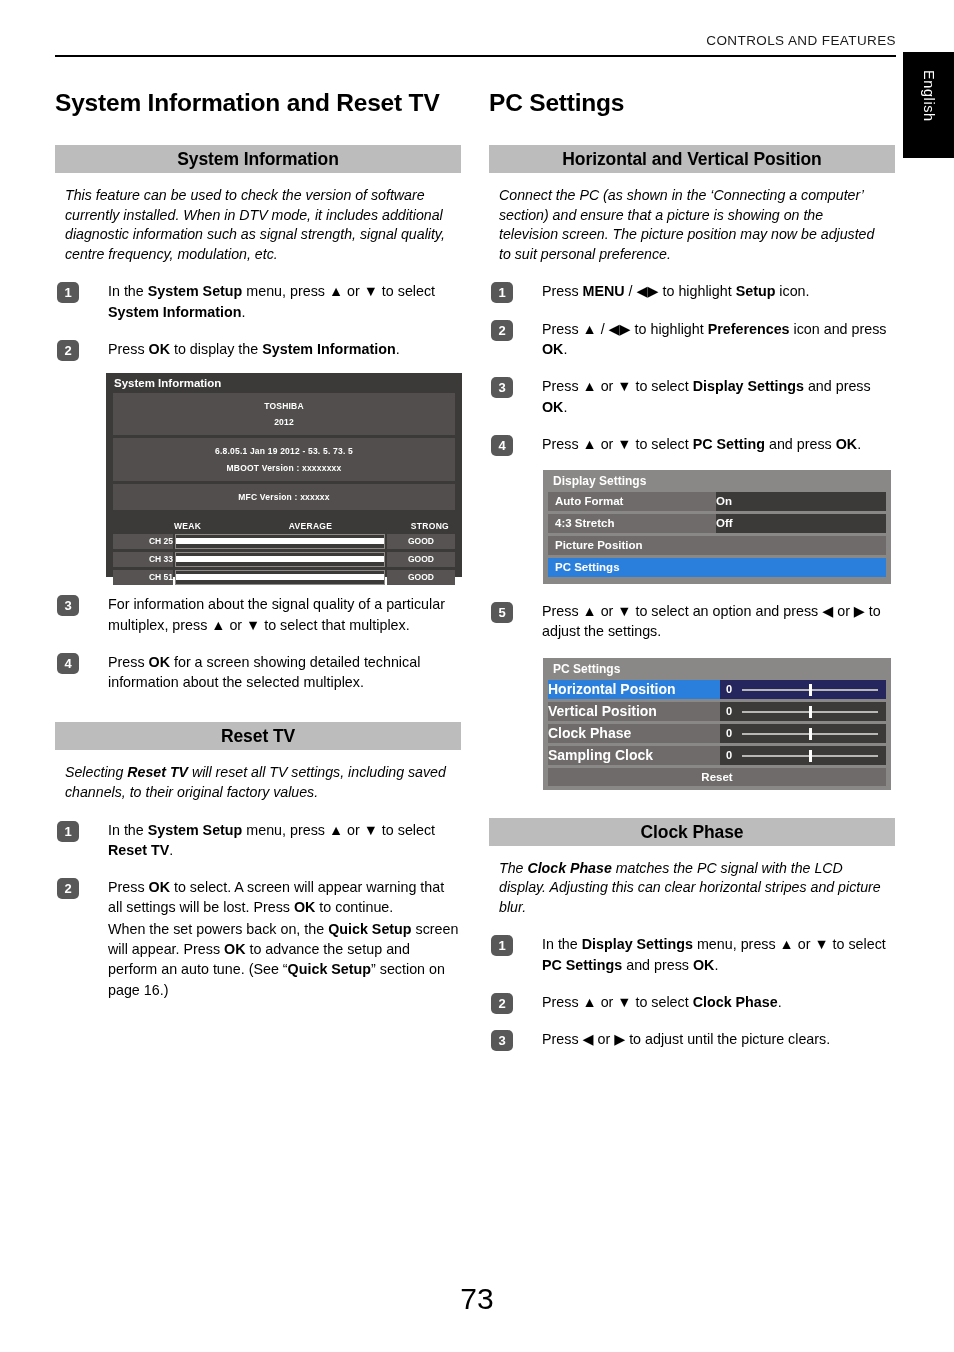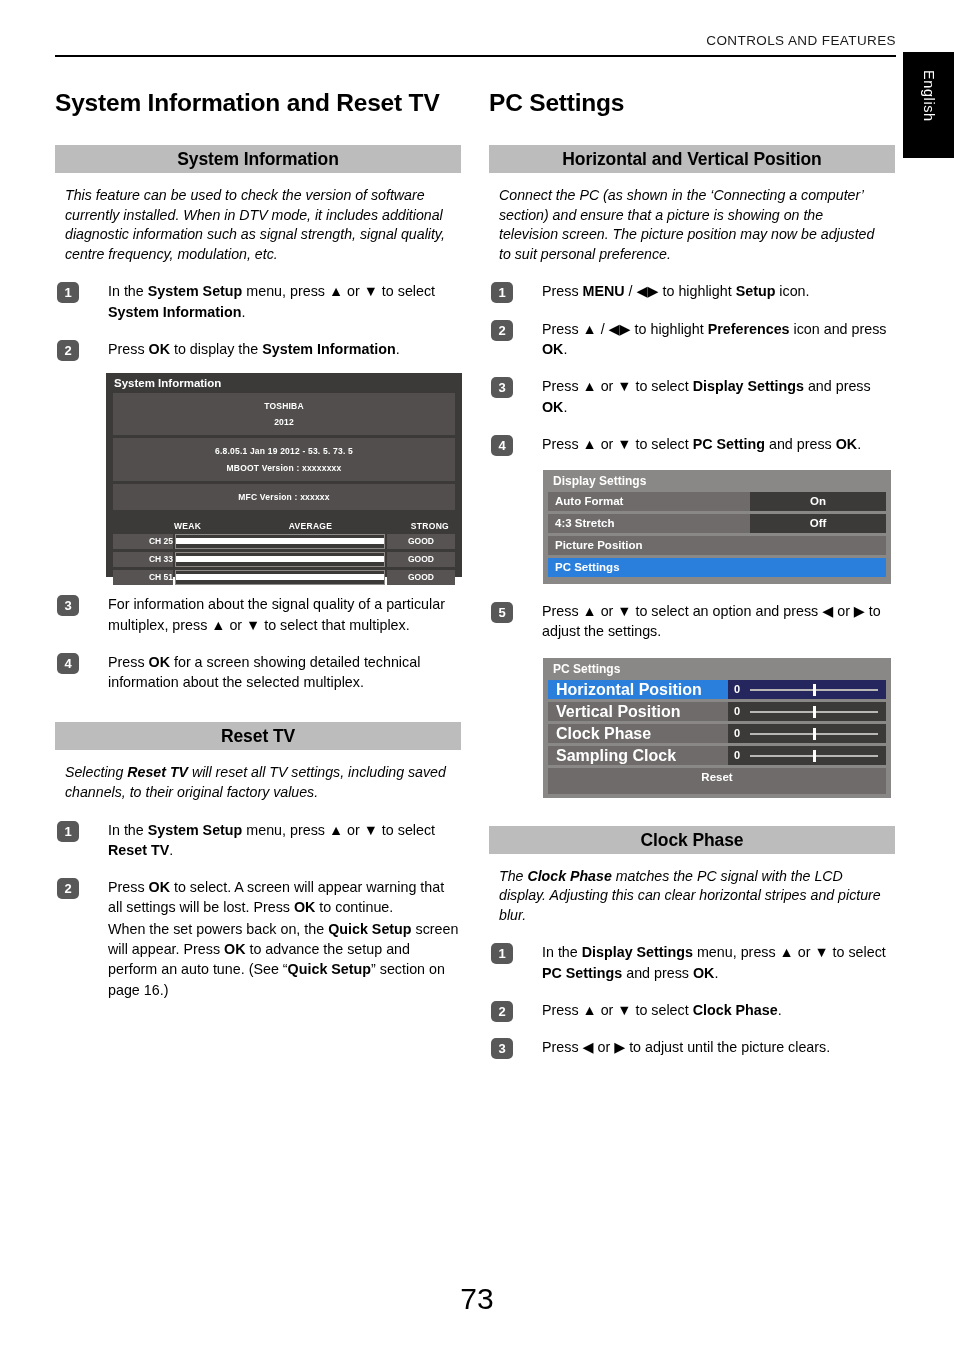--- a/index.html
+++ b/index.html
@@ -220,46 +220,45 @@
   }
   .menu-item .mi-label {
     flex: 1;
     font-size: 11.5px;
     font-weight: bold;
     color: #ffffff;
     padding-left: 7px;
     line-height: 19px;
   }
   .menu-item .mi-value {
-    width: 136px;
+    width: 170px;
     background: #3c3a39;
     font-size: 11.5px;
     font-weight: bold;
     color: #ffffff;
-    text-align: center;
+    text-align: left;
     line-height: 19px;
     height: 19px;
   }
   .menu-item.selected { background: #2a7fdc; }
   .menu-item.plain .mi-value { background: transparent; }
 
   
   .slider-item {
     display: flex;
     margin: 0 5px 3px 5px;
     height: 19px;
     align-items: stretch;
   }
   .slider-item .si-label {
     width: 172px;
     background: #6e6b6a;
-    font-size: 16px;
-    font-weight: bold;
-    color: #ffffff;
-    padding-left: 8px;
+    font-size: 14px;
+    font-weight: bold;
+    color: #ffffff;
     line-height: 19px;
   }
   .slider-item.selected .si-label { background: #2a7fdc; }
   .slider-item .si-track {
     flex: 1;
     background: #3c3a39;
     display: flex;
     align-items: center;
     padding-left: 6px;
   }
@@ -287,21 +286,21 @@
     position: absolute;
     left: 50%;
     top: 4px;
     width: 3px;
     height: 12px;
     background: #ffffff;
     margin-left: -1px;
   }
   .menu-reset {
     margin: 0 5px 0 5px;
-    height: 26px;
+    height: 18px;
     background: #6e6b6a;
     color: #ffffff;
     font-size: 11.5px;
     font-weight: bold;
     text-align: center;
     line-height: 19px;
   }
 
   
   .page-number {

